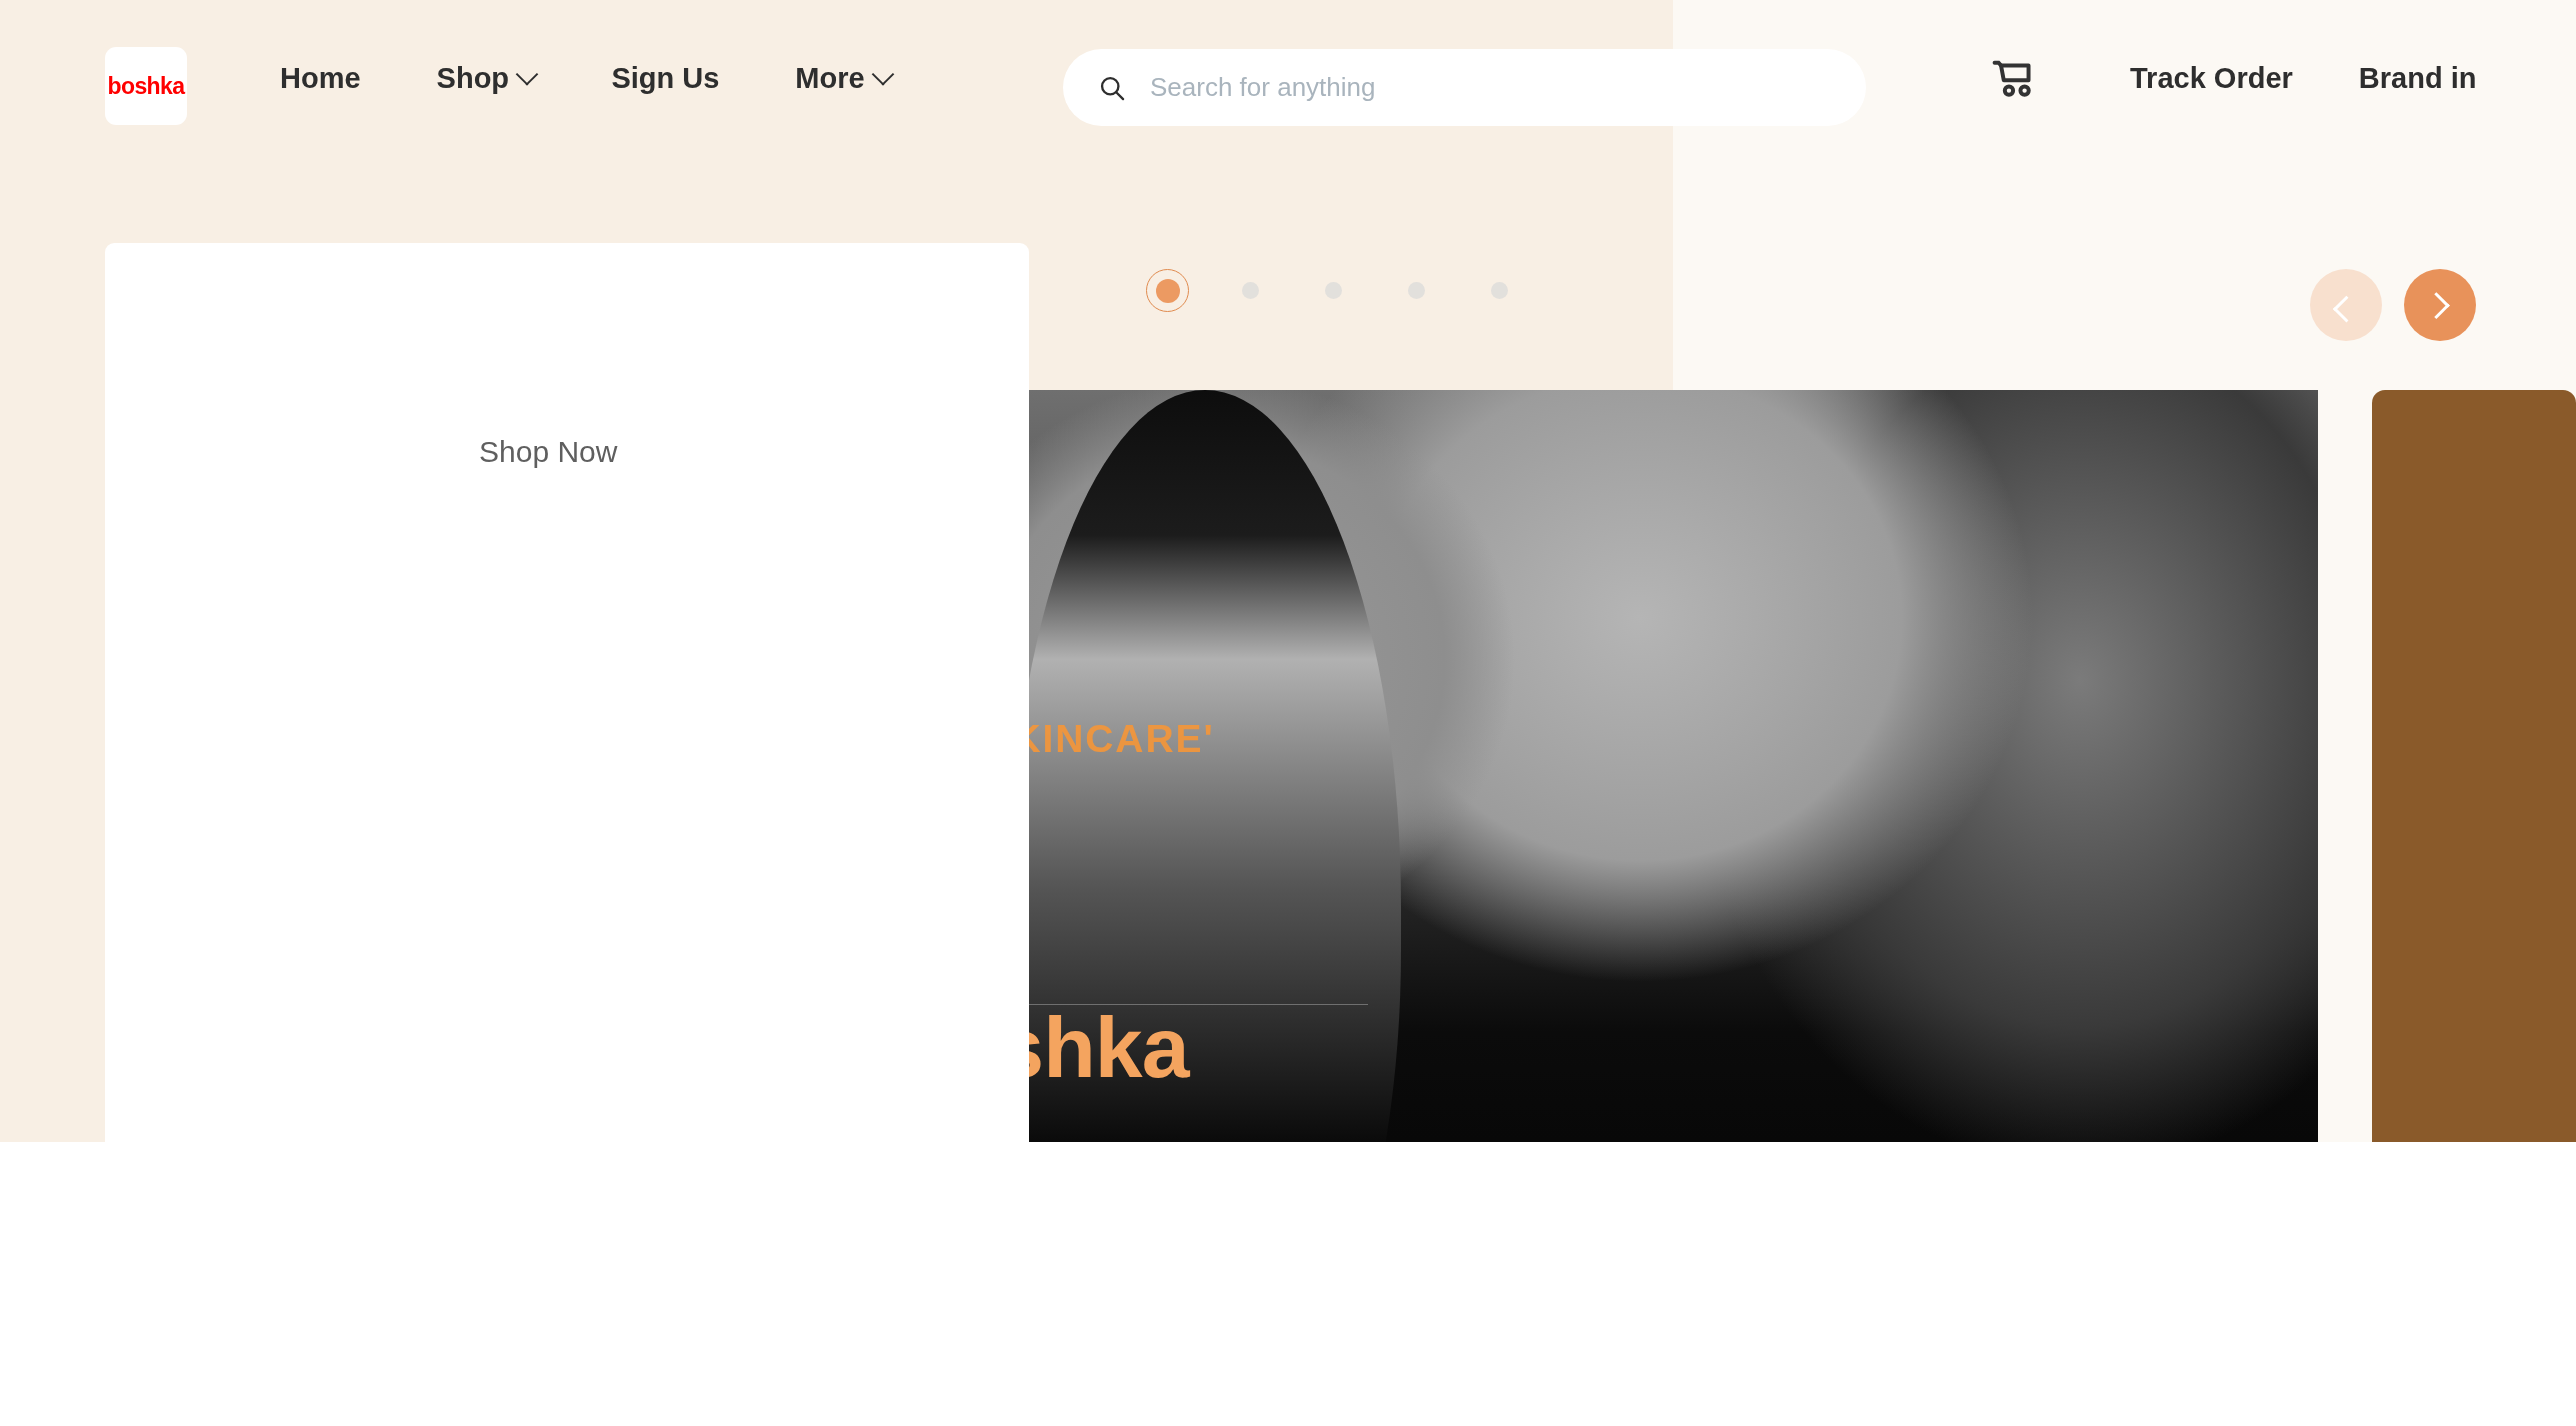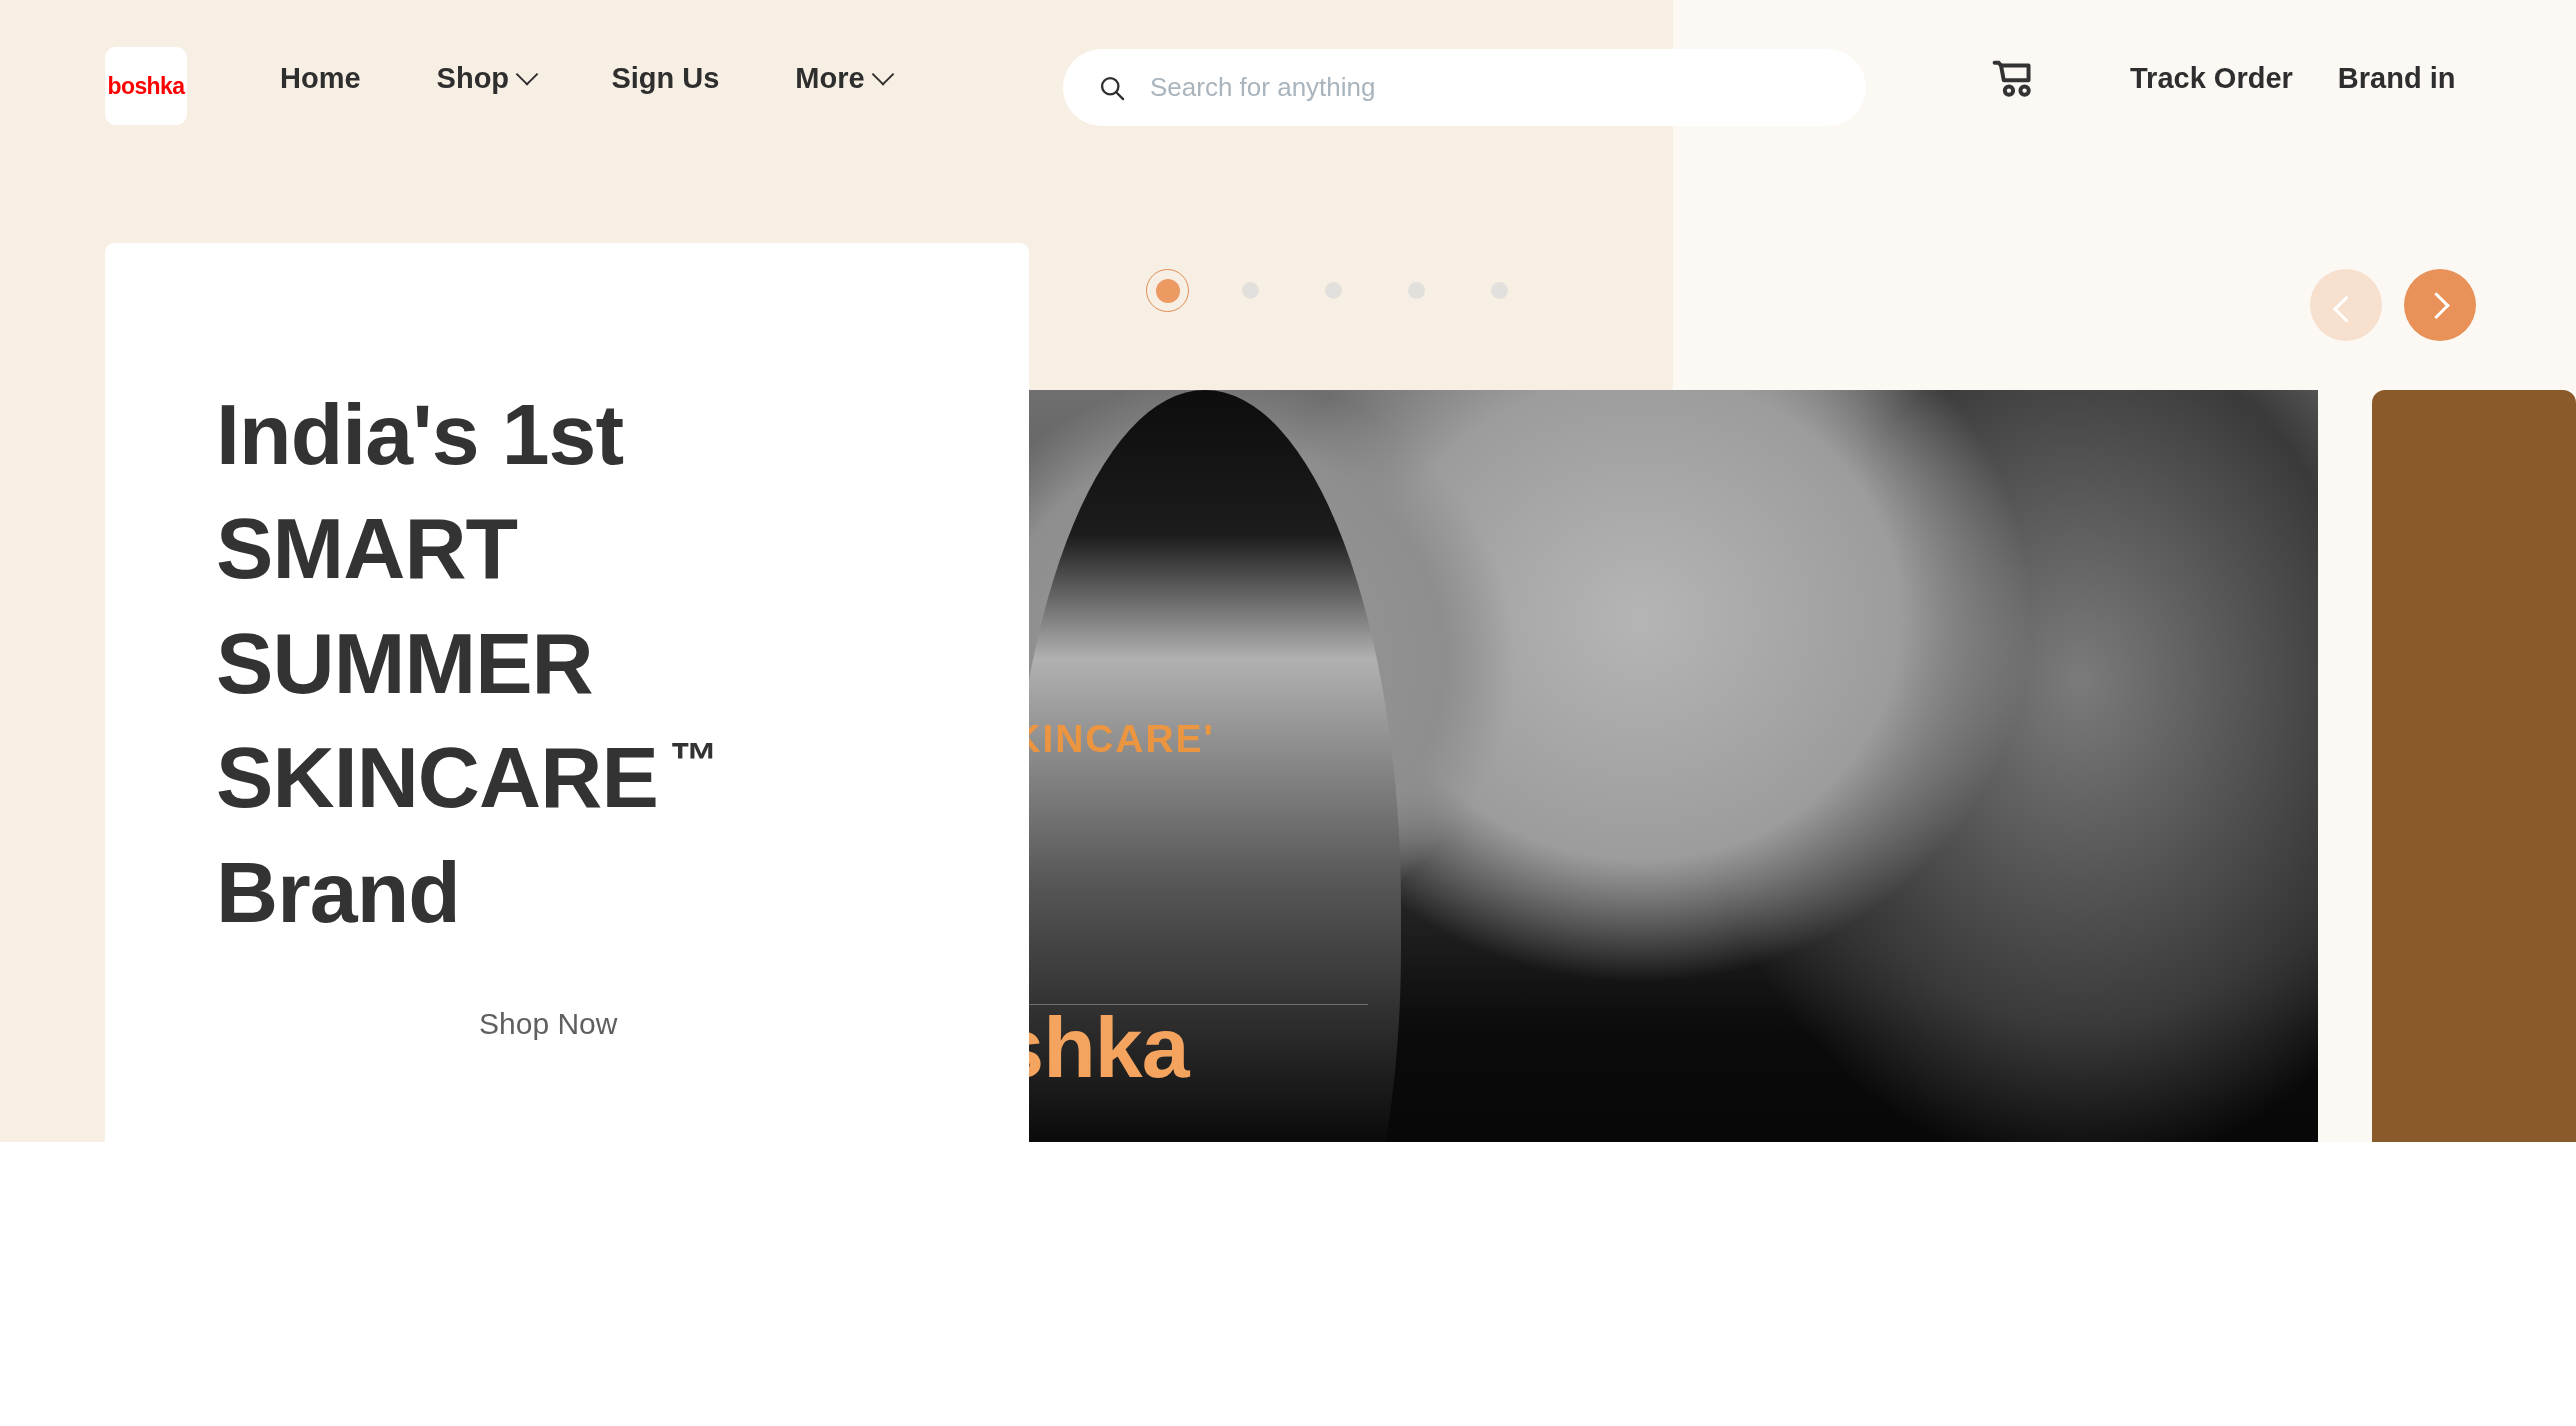--- a/index.html
+++ b/index.html
@@ -115,21 +115,21 @@
     left: 1990px; top: 56px;
     width: 50px; height: 50px;
     cursor: pointer;
   }
 
   .header-links {
     position: absolute;
     left: 2130px; top: 62px;
     display: flex;
     align-items: center;
-    gap: 45px;
+    gap: 66px;
     text-align: center;
   }
   .header-link {
     color: #2E2E2E;
     font-size: 29px;
     font-weight: 700;
     cursor: pointer;
     white-space: nowrap;
   }
 
@@ -462,27 +462,18 @@
     <div class="pt-line pt-2">INDIAN</div>
     <div class="pt-line pt-3">'SMART SUMMER SKINCARE'</div>
   </div>
 
   <div class="promo-veil"></div>
 
   <div class="scrub-card"></div>
 
   <div class="text-card">
     <div class="text-card-inner">
-      <div class="hero-title">
-        <div>India's 1st</div>
-        <div>SMART</div>
-        <div>SUMMER</div>
-        <div>
-          <span>SKINCARE</span><span class="tm">™</span>
-        </div>
-        <div>Brand</div>
-      </div>
       <div class="shop-now">Shop Now</div>
     </div>
   </div>
 
 </div>
 
 
 </body></html>

